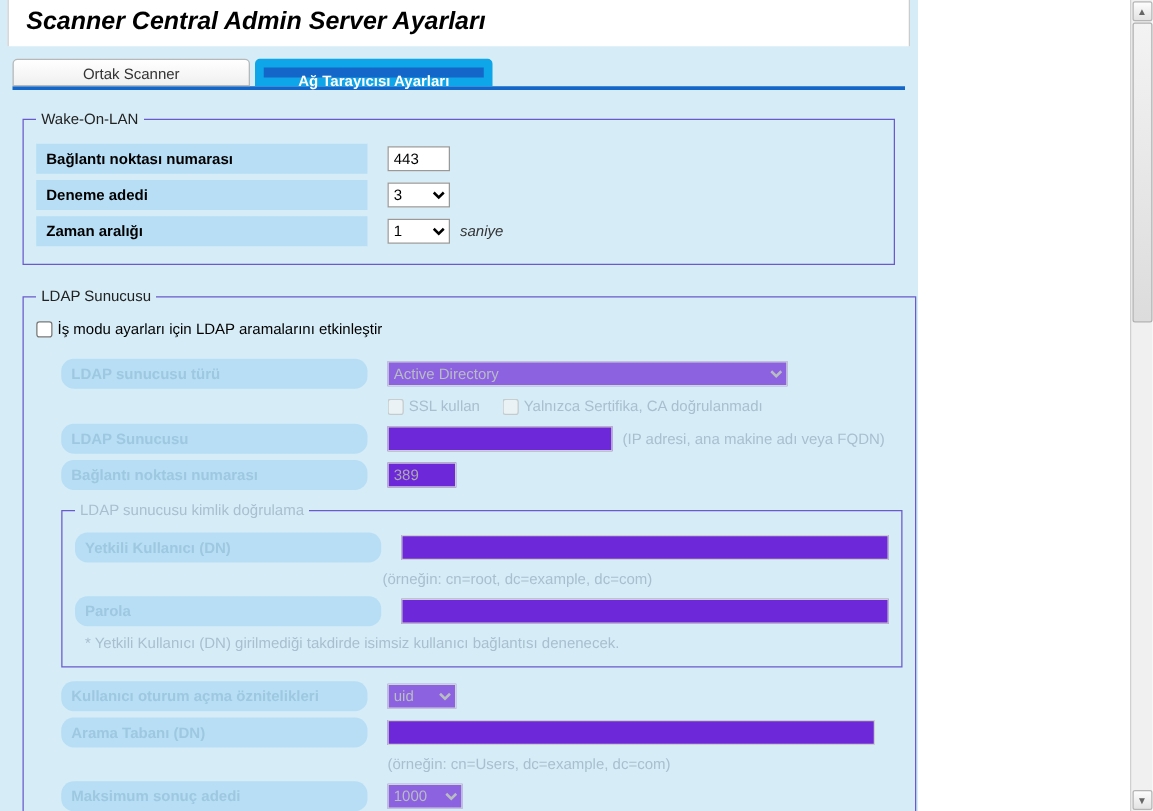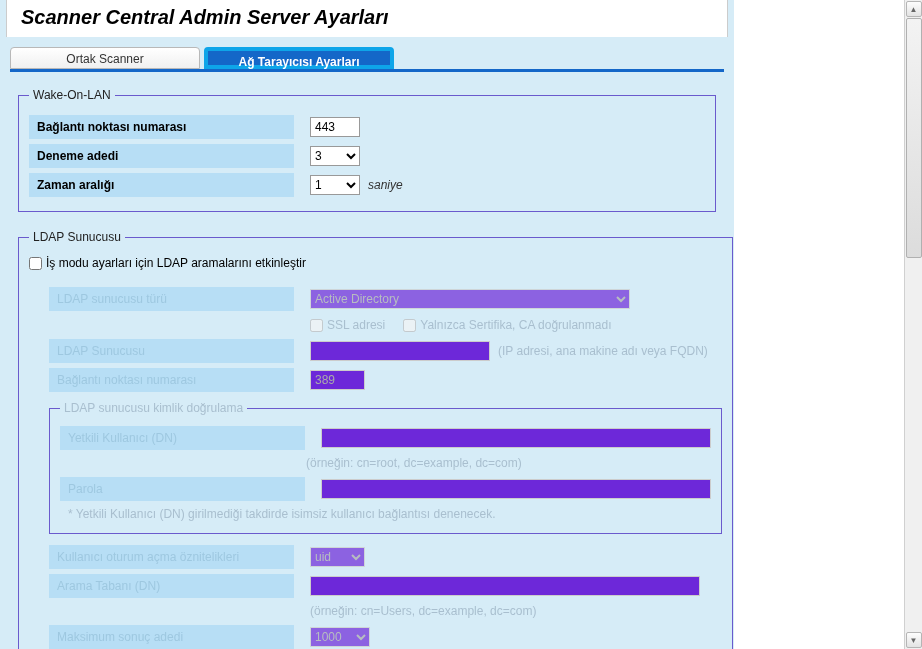--- a/index.html
+++ b/index.html
@@ -52,21 +52,21 @@
     margin-right: 4px;
   }
   .tab-inactive {
     background: linear-gradient(#ffffff, #f0f0f0);
     border: 1px solid #b8b8b8;
     color: #333;
   }
   .tab-active {
     background: #1467c8;
     color: #fff;
-    border: 4px solid #0ea5e9;
+    border: 7px solid #0ea5e9;
     font-weight: bold;
   }
   .tab-underline {
     height: 3px;
     background: #1467c8;
     margin: 0 10px 16px 10px;
   }
 
   fieldset.group {
     border: 1px solid #6a5acd;
@@ -92,21 +92,22 @@
     padding: 4px 8px;
     color: #000;
     font-weight: bold;
     font-size: 12px;
     min-height: 24px;
     display: flex;
     align-items: center;
   }
   .label-cell.disabled {
     color: #9ec8e0;
-    font-weight: normal;
+    font-weight: bold;
+    border-radius: 10px;
   }
   .field-cell {
     padding-left: 16px;
     display: flex;
     align-items: center;
     gap: 8px;
   }
   .ldap-indent { margin-left: 20px; }
   .ldap-indent .label-cell { width: 245px; }
 
@@ -257,21 +258,21 @@
             <option>Active Directory</option>
           </select>
         </div>
       </div>
 
       <div class="row ldap-indent" style="min-height:20px;">
         <div style="width:245px"></div>
         <div class="inline-checks">
           <span style="display:flex;align-items:center;gap:4px;">
             <input type="checkbox" disabled="" style="">
-            <label>SSL adresi</label>
+            <label>SSL kullan</label>
           </span>
           <span style="display:flex;align-items:center;gap:4px;">
             <input type="checkbox" disabled="" style="">
             <label>Yalnızca Sertifika, CA doğrulanmadı</label>
           </span>
         </div>
       </div>
 
       <div class="row ldap-indent">
         <div class="label-cell disabled">LDAP Sunucusu</div>

